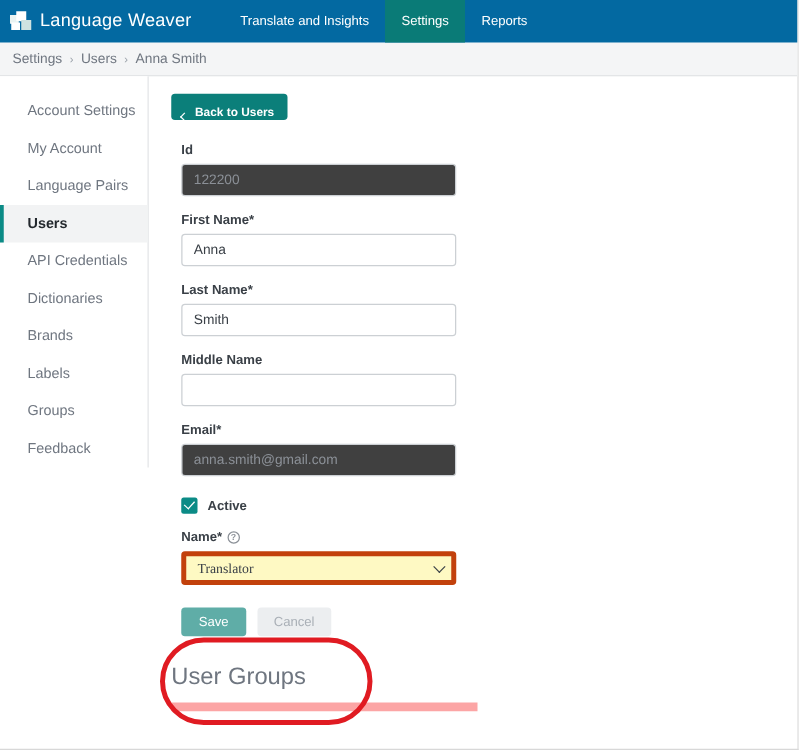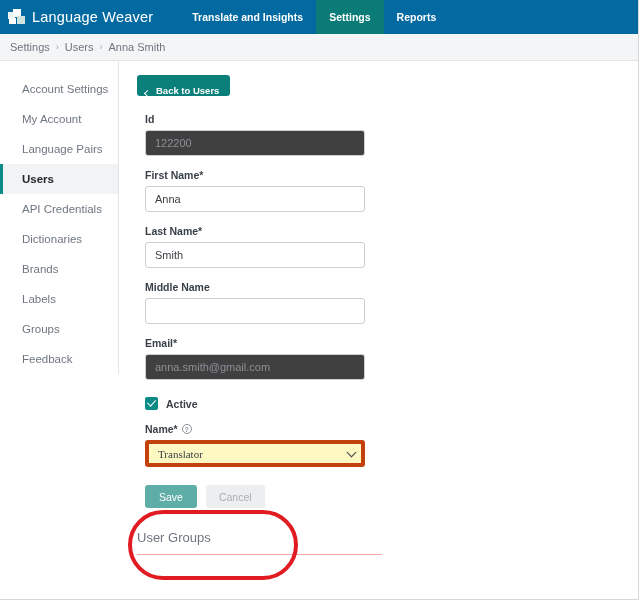--- a/index.html
+++ b/index.html
@@ -52,21 +52,21 @@
     font-size: 14.5px;
     letter-spacing: .2px;
     white-space: nowrap;
   }
   .nav-item {
     display: flex;
     align-items: center;
     padding: 0 13px;
     color: #ffffff;
     font-size: 10.5px;
-    font-weight: bold;
+    font-weight: normal;
     white-space: nowrap;
     cursor: pointer;
   }
   .nav-item.active { background: #0a7b77; }
 
   
   .crumbbar {
     height: 27px;
     background: #f4f5f6;
     border-bottom: 1px solid #e3e5e7;
@@ -289,24 +289,24 @@
     cursor: pointer;
   }
 
   
   .groups {
     margin-top: 22px;
     margin-left: 0;
     width: 245px;
   }
   .groups-title {
-    font-size: 13px;
+    font-size: 19px;
     color: #6f7680;
     padding-bottom: 9px;
-    border-bottom: 1px solid #fca5a5;
+    border-bottom: 7px solid #fca5a5;
   }
 
   
   .annotation {
     position: absolute;
     left: 128px; top: 510px;
     width: 170px; height: 70px;
     border: 4px solid #e01b22;
     border-radius: 36px;
     pointer-events: none;

